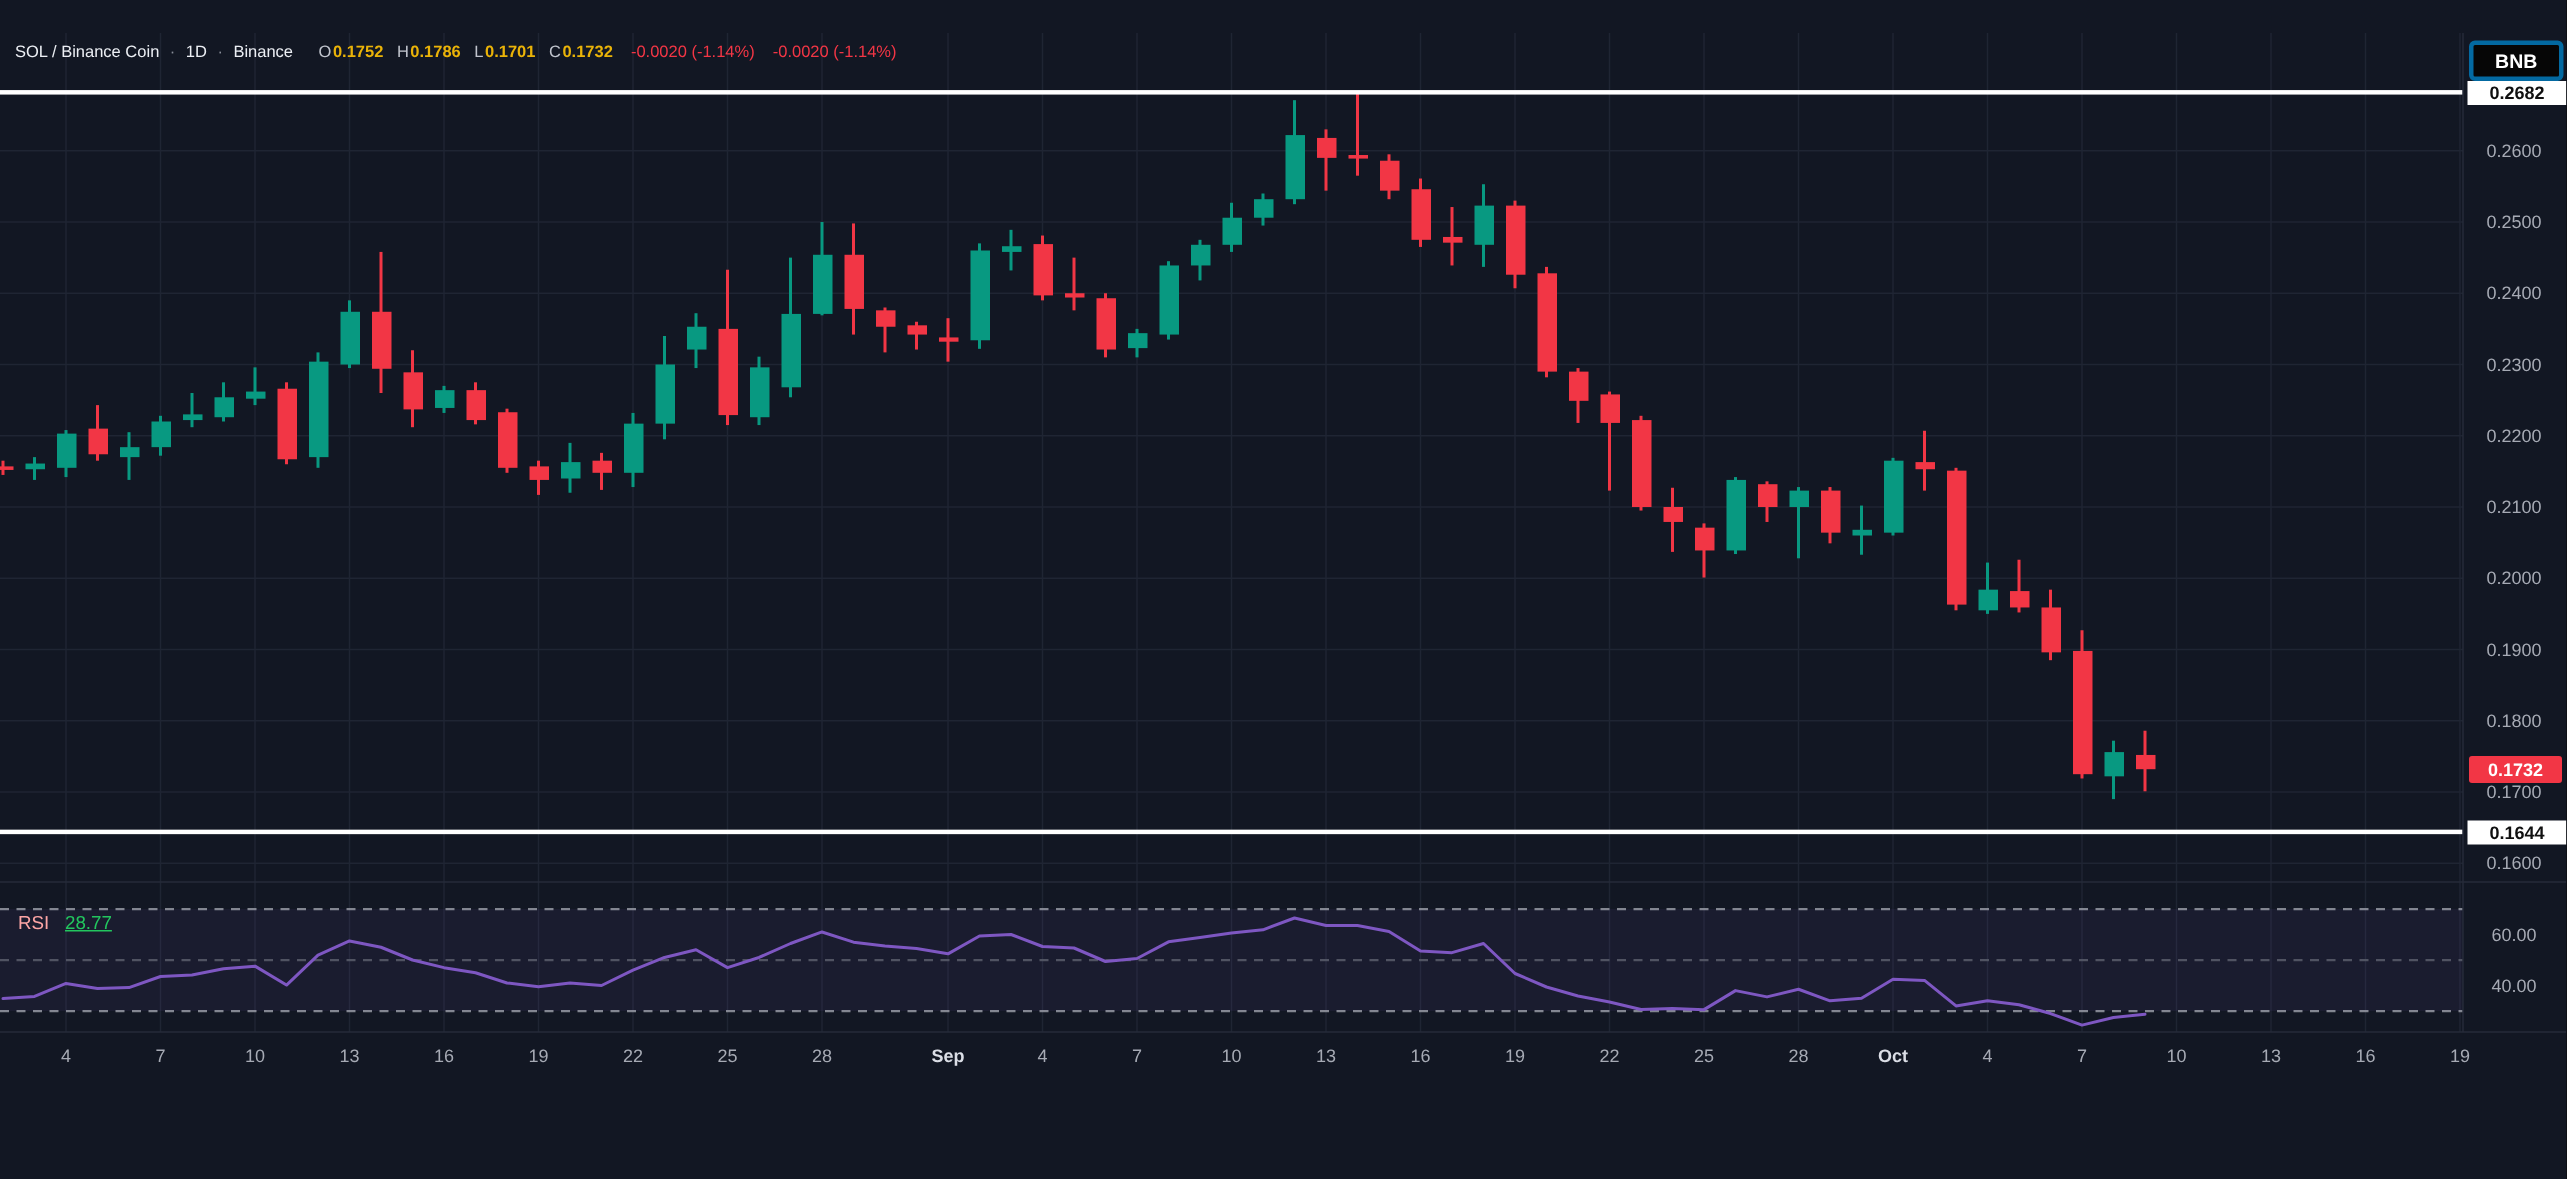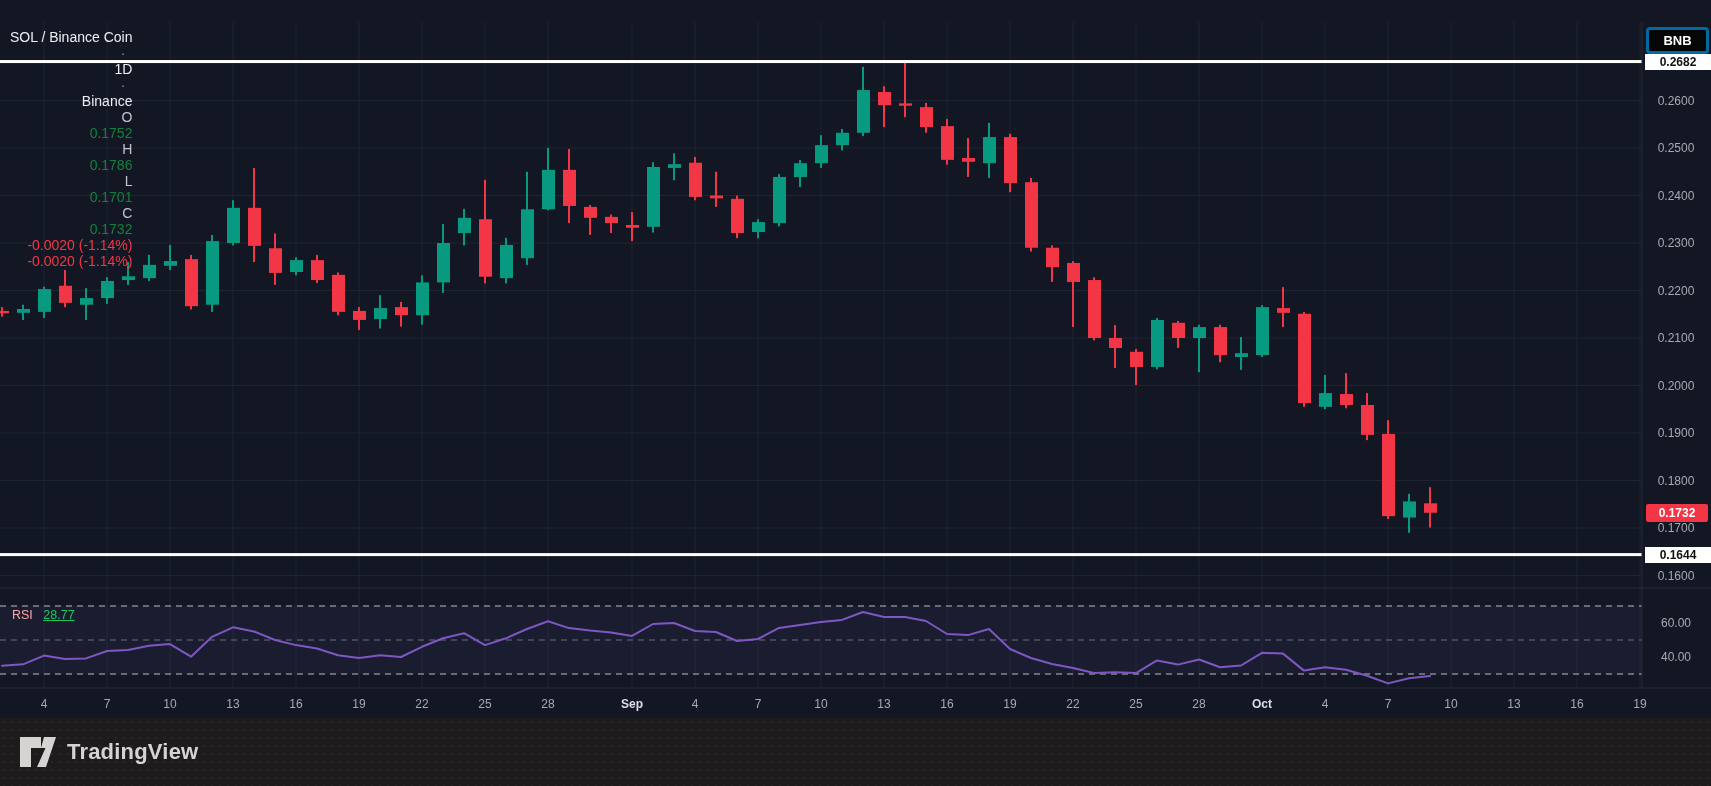--- a/index.html
+++ b/index.html
@@ -3,25 +3,25 @@
 <meta charset="utf-8">
 <style>
   html,body{margin:0;padding:0;background:#0d0d0d;}
   .stage{position:relative;width:1711px;height:786px;overflow:hidden;background:#121723;
          font-family:"Liberation Sans",sans-serif;}
   .topbar{position:absolute;left:0;top:0;width:100%;height:22px;background:#191919;
           color:#f1f1f1;font-size:13px;line-height:22px;padding-left:8px;box-sizing:border-box;}
   #chart-canvas{position:absolute;left:0;top:0;display:block;}
   #chart-canvas text{font-family:"Liberation Sans",sans-serif;}
   .legend{position:absolute;left:10px;top:29px;display:flex;align-items:flex-end;
-          font-size:14px;white-space:nowrap;flex-direction:column;}
+          font-size:11px;white-space:nowrap;}
   .legend .t{color:#eceff4;}
   .legend .dot{color:#8a8f9a;margin:0 7px;}
   .legend .pl{color:#c0c4cd;margin-left:9px;}
-  .legend .pv{color:#15803d;margin-left:19px;}
+  .legend .pv{color:#eab308;margin-left:1px;font-weight:bold;}
   .legend .chg{color:#f23645;margin-left:12px;}
   .legend .sp{display:inline-block;width:8px;}
   .rsi-legend{position:absolute;left:12px;top:608px;font-size:12.5px;}
   .rsi-legend .rl{color:#fca5a5;}
   .rsi-legend .rv{color:#22c55e;margin-left:7px;text-decoration:underline;}
   .bnb{position:absolute;left:1646px;top:27px;width:57px;height:21px;background:#060606;
        border:3px solid #0369a1;border-radius:4px;color:#ffffff;font-size:13px;font-weight:700;
        text-align:center;line-height:21px;}
   .badge{position:absolute;left:1645px;width:66px;text-align:center;font-size:12px;}
   .badge.white{background:#ffffff;color:#111111;height:16px;line-height:16px;font-weight:700;}
@@ -303,25 +303,14 @@
 
   <div class="badge white bh">0.2682</div>
   <div class="badge red blast">0.1732</div>
   <div class="badge white bl">0.1644</div>
 
   <div class="rsi-legend">
     <span class="rl">RSI</span>
     <span class="rv">28.77</span>
   </div>
 
-  <div class="footer">
-    <span style="display:inline-flex;">
-      <svg width="40" height="34" viewBox="0 0 40 34">
-        <g fill="#d6d3d3">
-          <path d="M2 2 h21 v11 h-10 v19 h-11 z"></path>
-          <path d="M26 2 h12 l-10 30 h-9 l8.5-19 h-4.5 z"></path>
-        </g>
-      </svg>
-    </span>
-    <span class="tv-text">TradingView</span>
-  </div>
 
 </div>
 
 </body></html>

